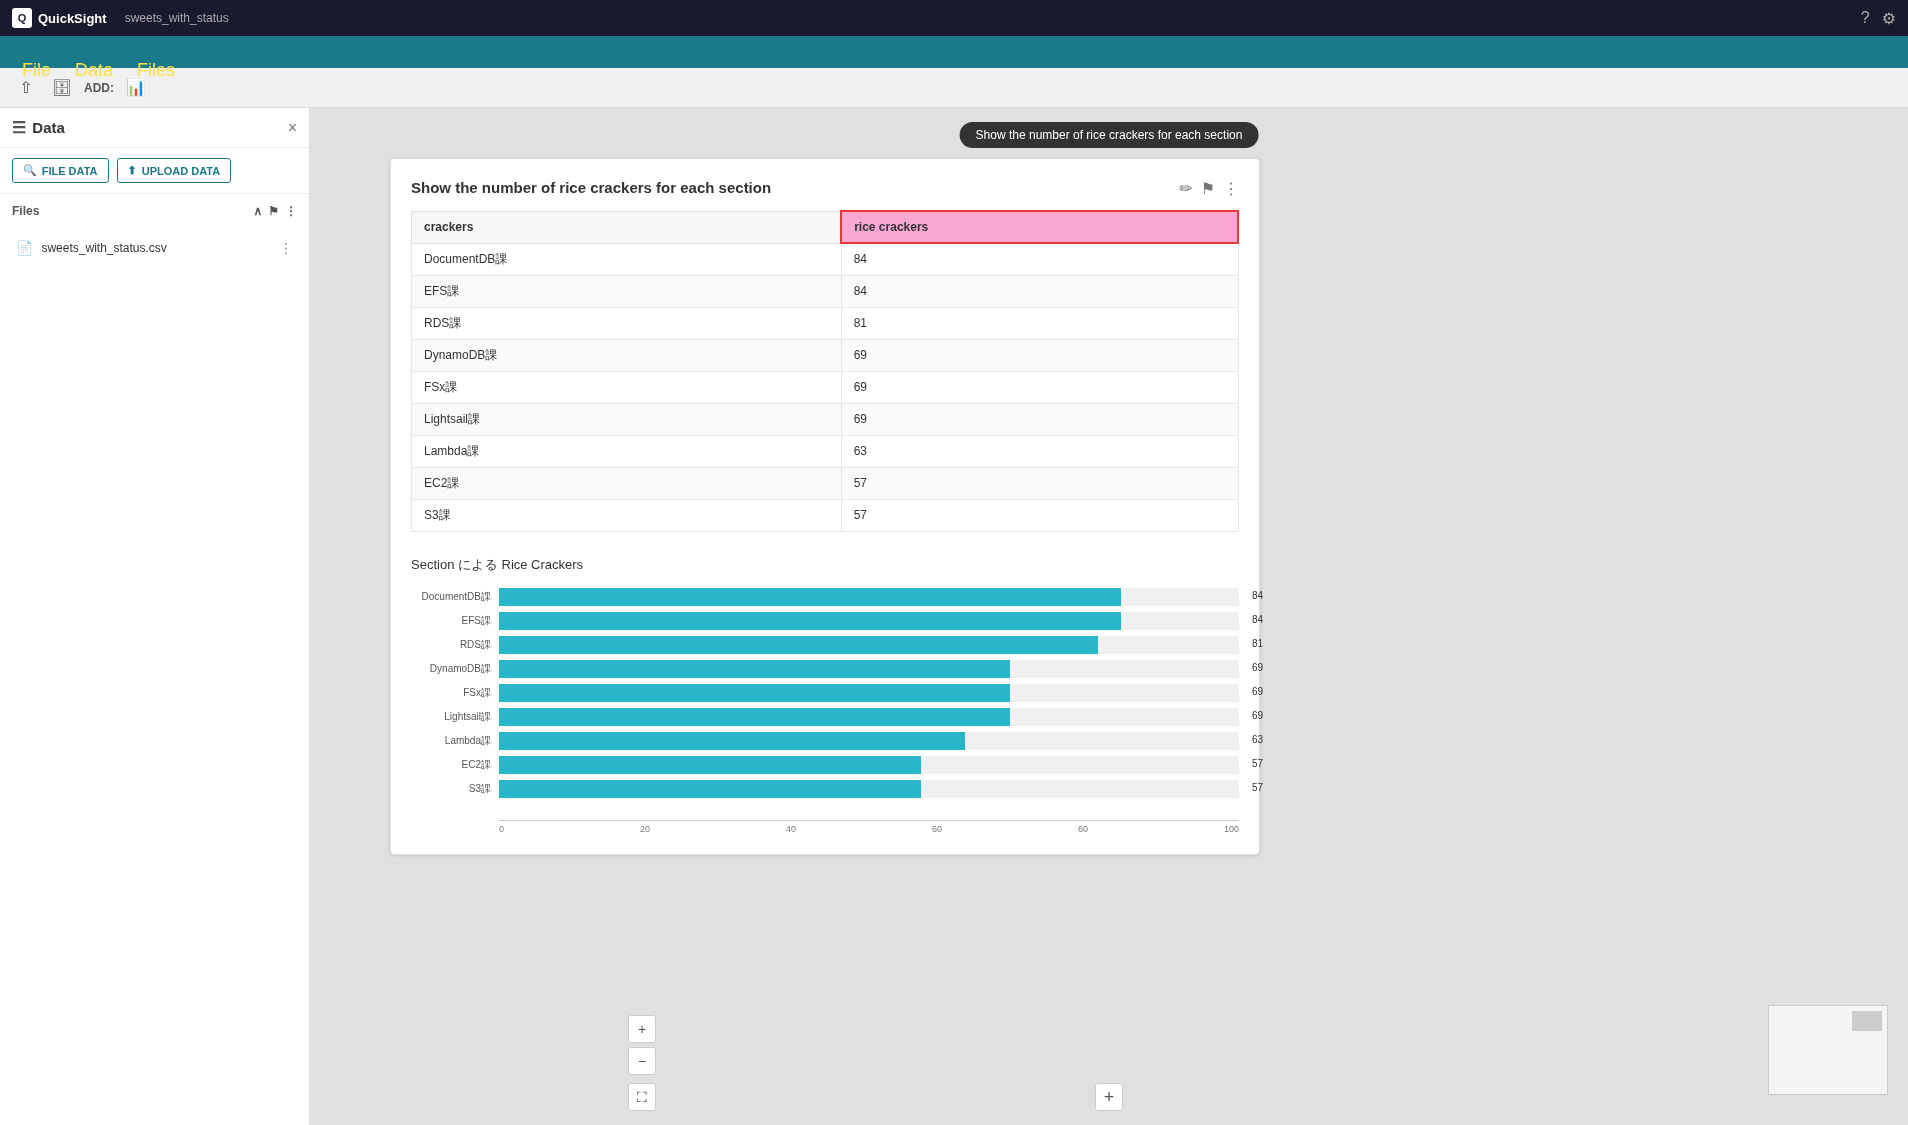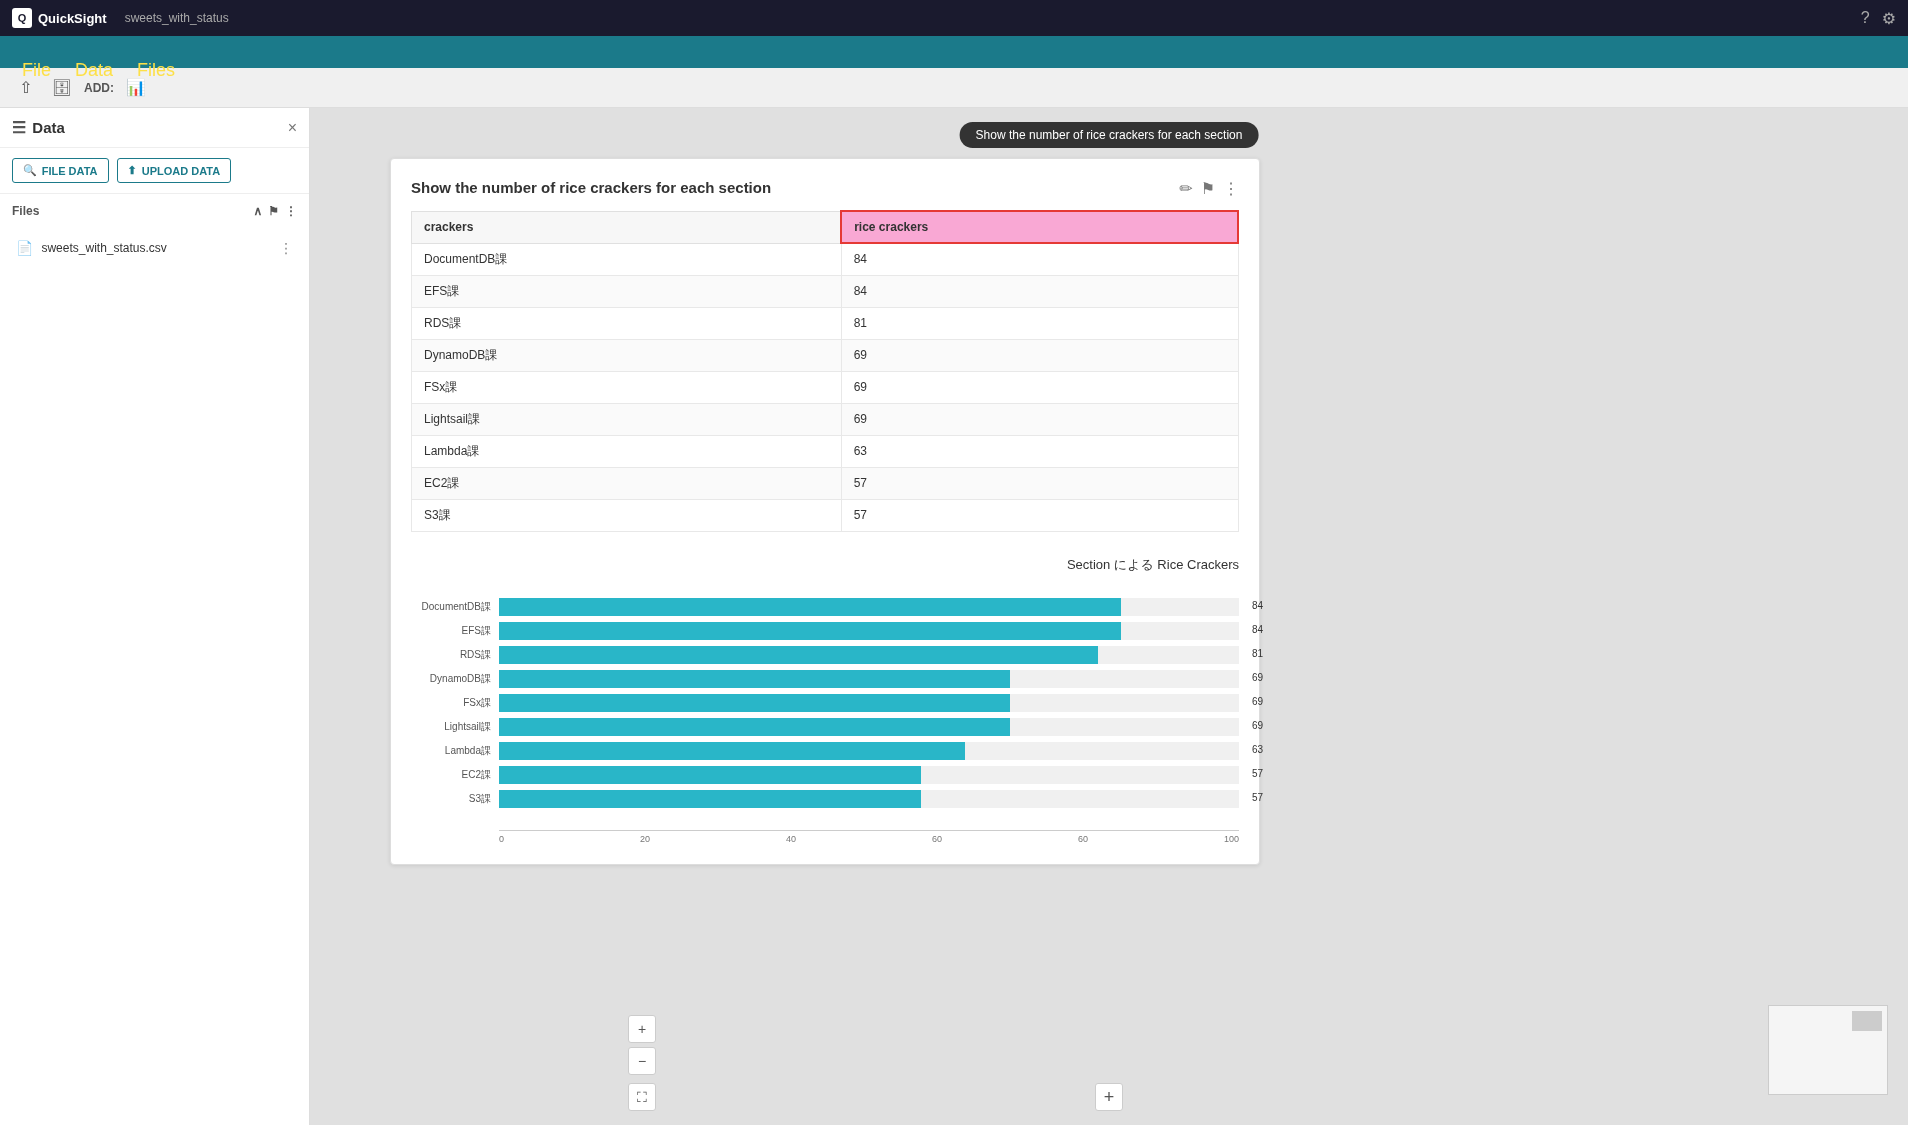--- a/index.html
+++ b/index.html
@@ -254,23 +254,22 @@
       padding: 7px 12px;
       border: 1px solid #e8e8e8;
       color: #333;
     }
     .data-table tr:nth-child(even) td { background: #fafafa; }
 
     
     .chart-title {
       font-size: 13px;
       color: #333;
-      margin-bottom: 24px;
+      margin-bottom: 14px;
       font-weight: 500;
-      text-align: right;
     }
     .chart-container {
       padding: 0 0 10px 0;
     }
     .bar-row {
       display: flex;
       align-items: center;
       margin-bottom: 6px;
     }
     .bar-label {

